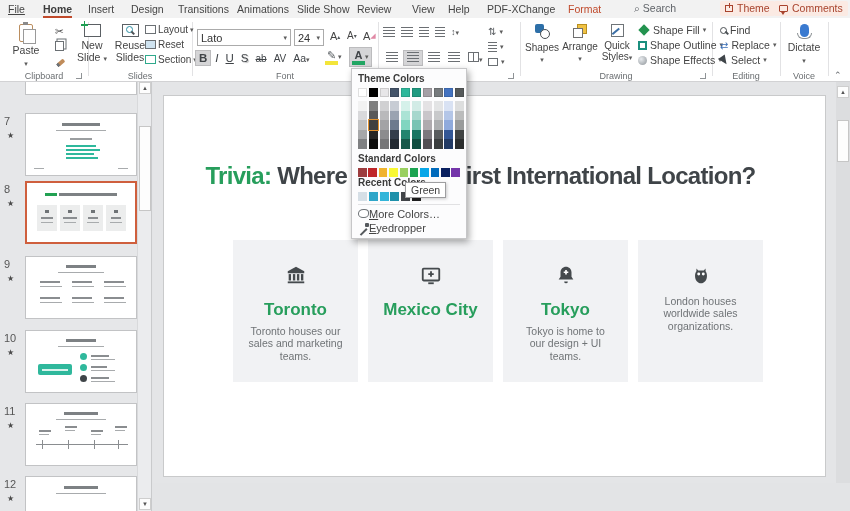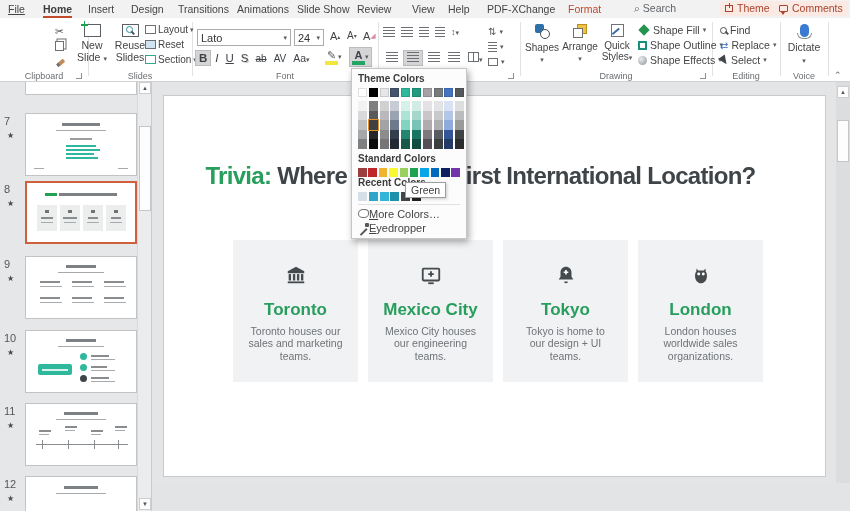--- a/index.html
+++ b/index.html
@@ -127,20 +127,24 @@
 
   <div id="ribbon">
     <div class="gsep" style="left:88px"></div>
       <div class="gsep" style="left:192px"></div>
       <div class="gsep" style="left:378px"></div>
       <div class="gsep" style="left:520px"></div>
       <div class="gsep" style="left:712px"></div>
       <div class="gsep" style="left:780px"></div>
       <div class="gsep" style="left:828px"></div>
 
+    <div class="big" style="left:6px;top:6px;width:40px">
+      <span class="ic clipb"></span><br>
+      <span>Paste</span><br><span class="arw">▾</span>
+    </div>
     <div class="row" style="left:55px;top:7px">✂</div>
     <div class="row" style="left:55px;top:23px">
         <span class="ic" style="width:9px;height:10px;border:1px solid #6b7074;background:#fff;box-shadow:2px -2px 0 -0.5px #fff,2px -2px 0 0.5px #6b7074"></span>
       </div>
     <div class="row" style="left:56px;top:43px">
         <span style="display:inline-block;width:9px;height:4px;background:#c08c5a;border-left:3px solid #6d7277;border-radius:1px;transform:rotate(-40deg)"></span>
       </div>
     <div class="glabel" style="left:0;width:88px">Clipboard</div>
     <div class="launch" style="left:76px"></div>
 
@@ -397,31 +401,31 @@
                 <rect x="4" y="11" width="2.6" height="7"></rect>
                 <rect x="8.6" y="11" width="2.6" height="7"></rect>
                 <rect x="13" y="11" width="2.6" height="7"></rect>
                 <rect x="17.4" y="11" width="2.6" height="7"></rect>
                 <rect x="3" y="19" width="18" height="2"></rect>
               </svg></span><div class="cname">Toronto</div><div class="cdesc">Toronto houses our sales and marketing teams.</div></div>
           <div class="card"><span><svg viewBox="0 0 24 24" fill="none" stroke="#454a4d" stroke-width="2">
                 <rect x="3" y="5" width="18" height="13" rx="1"></rect>
                 <path d="M12 8v6M9 11h6" stroke-width="2"></path>
                 <path d="M9 21h6" stroke-width="2"></path>
-              </svg></span><div class="cname">Mexico City</div><div class="cdesc">Mexico City houses our engineering teams.</div></div>
+              </svg></span><div class="cname">Mexico City</div></div>
           <div class="card"><span><svg viewBox="0 0 24 24" fill="#454a4d">
                 <path d="M12 3c-3.3 0-6 2.7-6 6v5l-2 3h16l-2-3V9c0-3.3-2.7-6-6-6z"></path>
                 <path d="M12 6.5v5M9.5 9h5" stroke="#fff" stroke-width="1.8"></path>
                 <path d="M10 19a2 2 0 004 0z"></path>
               </svg></span><div class="cname">Tokyo</div><div class="cdesc">Tokyo is home to our design + UI teams.</div></div>
           <div class="card"><span><svg viewBox="0 0 24 24" fill="#454a4d">
                 <path d="M7 5l2 2h6l2-2v3c1 1.4 1.5 3 1.5 5 0 4.5-3 8-6.5 8S5.5 17.5 5.5 13c0-2 .5-3.6 1.5-5z"></path>
                 <circle cx="9.5" cy="11" r="1.6" fill="#fff"></circle>
                 <circle cx="14.5" cy="11" r="1.6" fill="#fff"></circle>
-              </svg></span><div class="cname">London</div><div class="cdesc">London houses worldwide sales organizations.</div></div>
+              </svg></span><div class="cdesc">London houses worldwide sales organizations.</div></div>
         </div>
     </div>
     <div id="mscroll">
       <div class="sbtn" style="top:4px;left:1px">▲</div>
       <div class="sthumb" style="top:38px;height:42px;left:1px"></div>
     </div>
   </div>
 
 
   <div id="color-dropdown">

